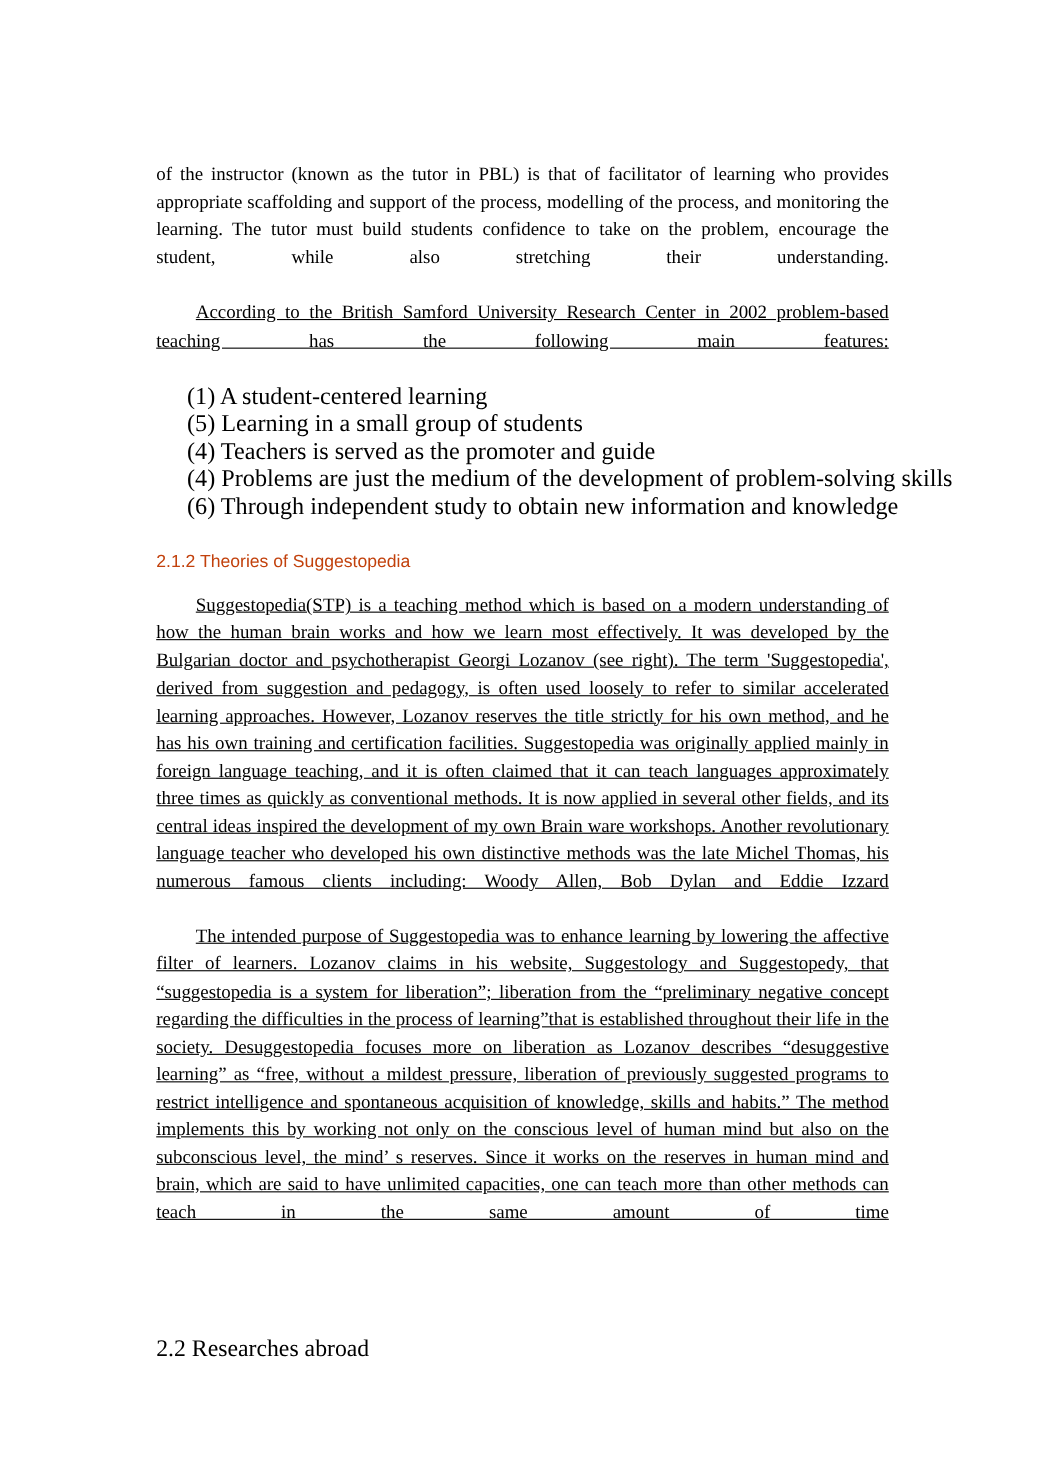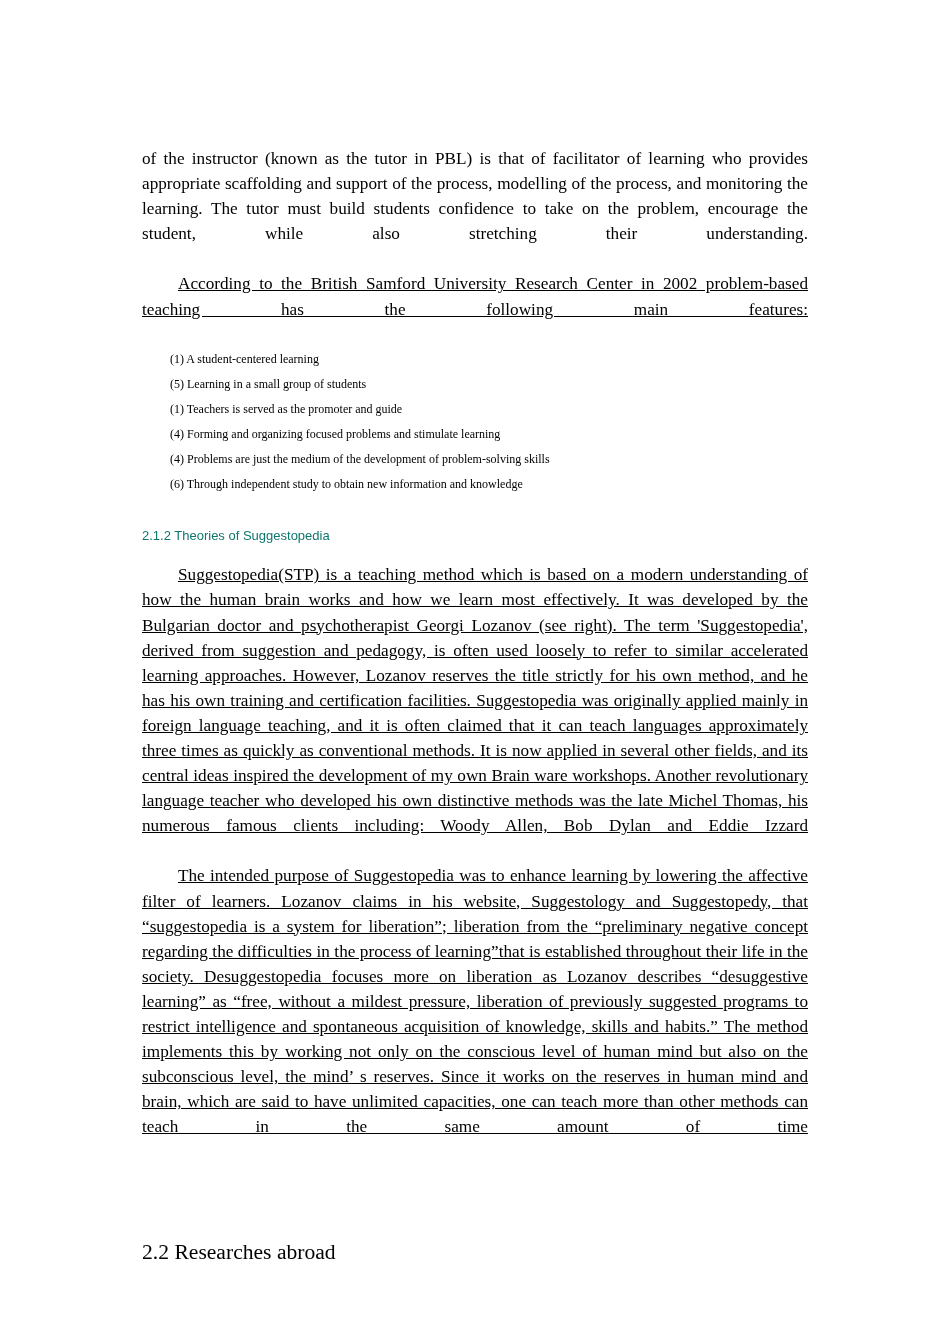--- a/index.html
+++ b/index.html
@@ -45,36 +45,36 @@
   }
 
   
   .list {
     margin: 0;
     padding: 0;
     list-style: none;
   }
   .list-item {
     font-family: "Liberation Serif", "DejaVu Serif", serif;
-    font-size: 12px;
+    font-size: 22px;
     line-height: 25.1px;
     text-align: left;
     margin: 0;
     padding-left: 28px;
     white-space: nowrap;
   }
 
   
   .h-sub {
     font-family: "Liberation Sans", "DejaVu Sans", sans-serif;
-    font-size: 13px;
+    font-size: 16px;
     font-weight: normal;
     line-height: 26px;
     margin: 0;
-    color: #0f766e;
+    color: #c2410c;
   }
   .h-main {
     font-family: Liberation Serif, serif;
     font-size: 21.6px;
     font-weight: normal;
     line-height: 28px;
     margin: 0;
     color: #000;
   }
 
@@ -88,22 +88,21 @@
 
 <div class="page">
 
   <p class="para">of the instructor (known as the tutor in PBL) is that of facilitator of learning who provides appropriate scaffolding and support of the process, modelling of the process, and monitoring the learning. The tutor must build students confidence to take on the problem, encourage the student, while also stretching their understanding.</p>
 
   <p class="para indent">According to the British Samford University Research Center in 2002 problem-based teaching has the following main features:</p>
 
   <ul class="list">
     <li class="list-item">(1) A student-centered learning</li>
     <li class="list-item">(5) Learning in a small group of students</li>
-    <li class="list-item">(1) Teachers is served as the promoter and guide</li>
-    <li class="list-item">(4) Forming and organizing focused problems and stimulate learning</li>
+    <li class="list-item">(4) Teachers is served as the promoter and guide</li>
     <li class="list-item">(4) Problems are just the medium of the development of problem-solving skills</li>
     <li class="list-item">(6) Through independent study to obtain new information and knowledge</li>
   </ul>
 
   <div class="gap-before-subhead"></div>
 
   <h2 class="h-sub">2.1.2 Theories of Suggestopedia</h2>
 
   <div class="gap-after-subhead"></div>
 

